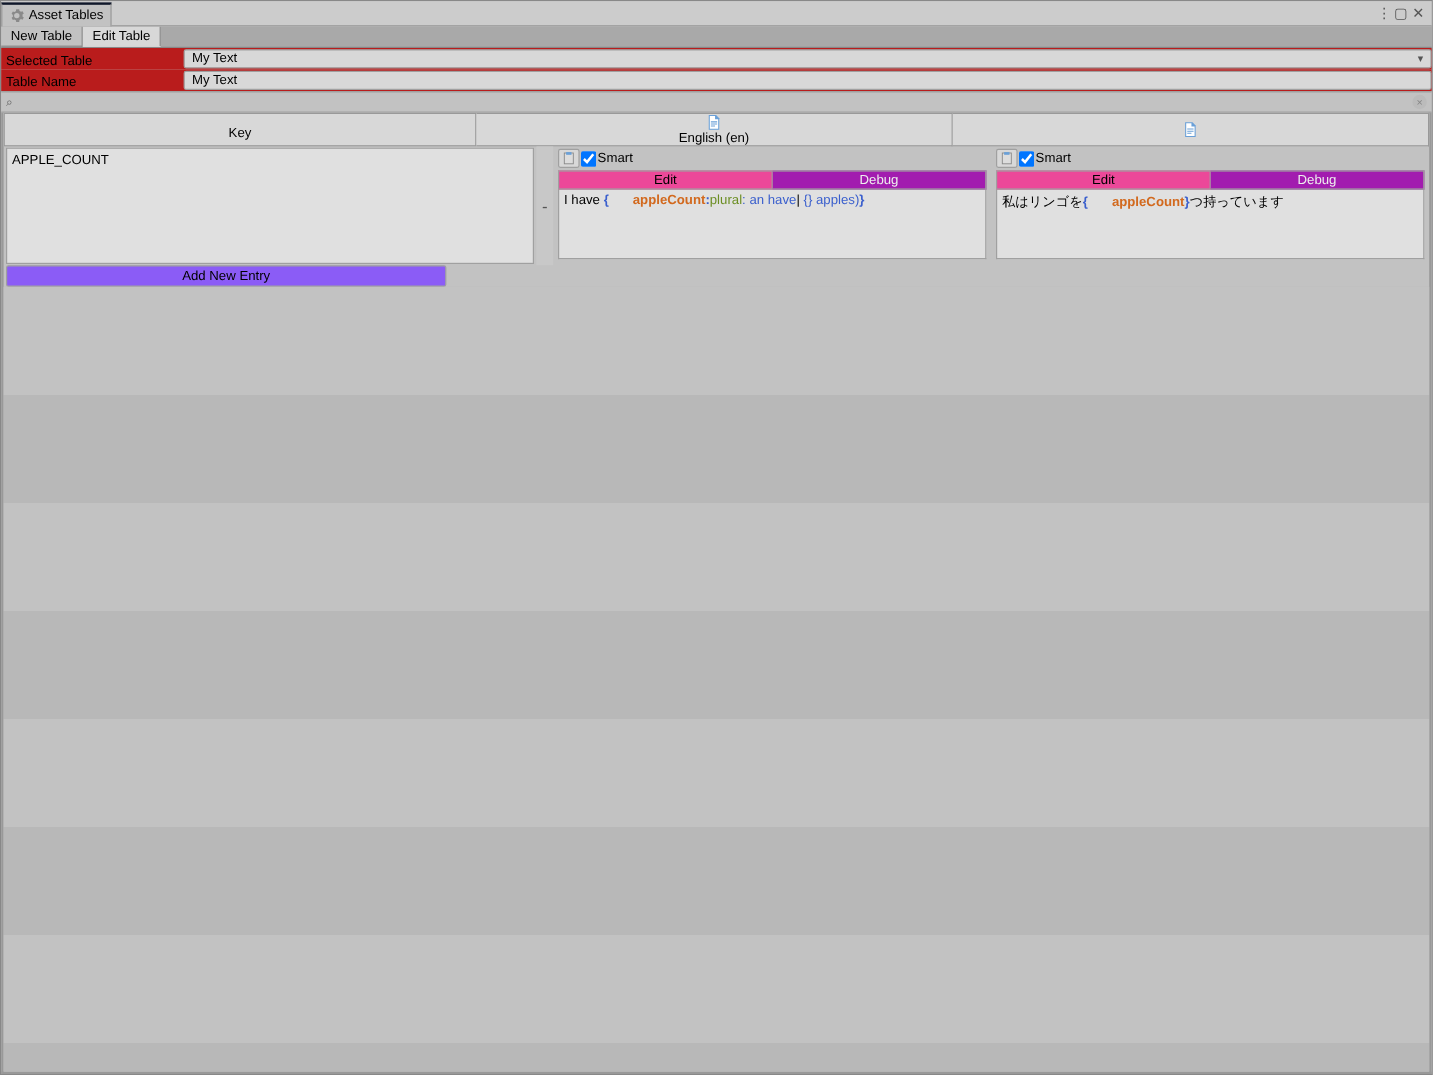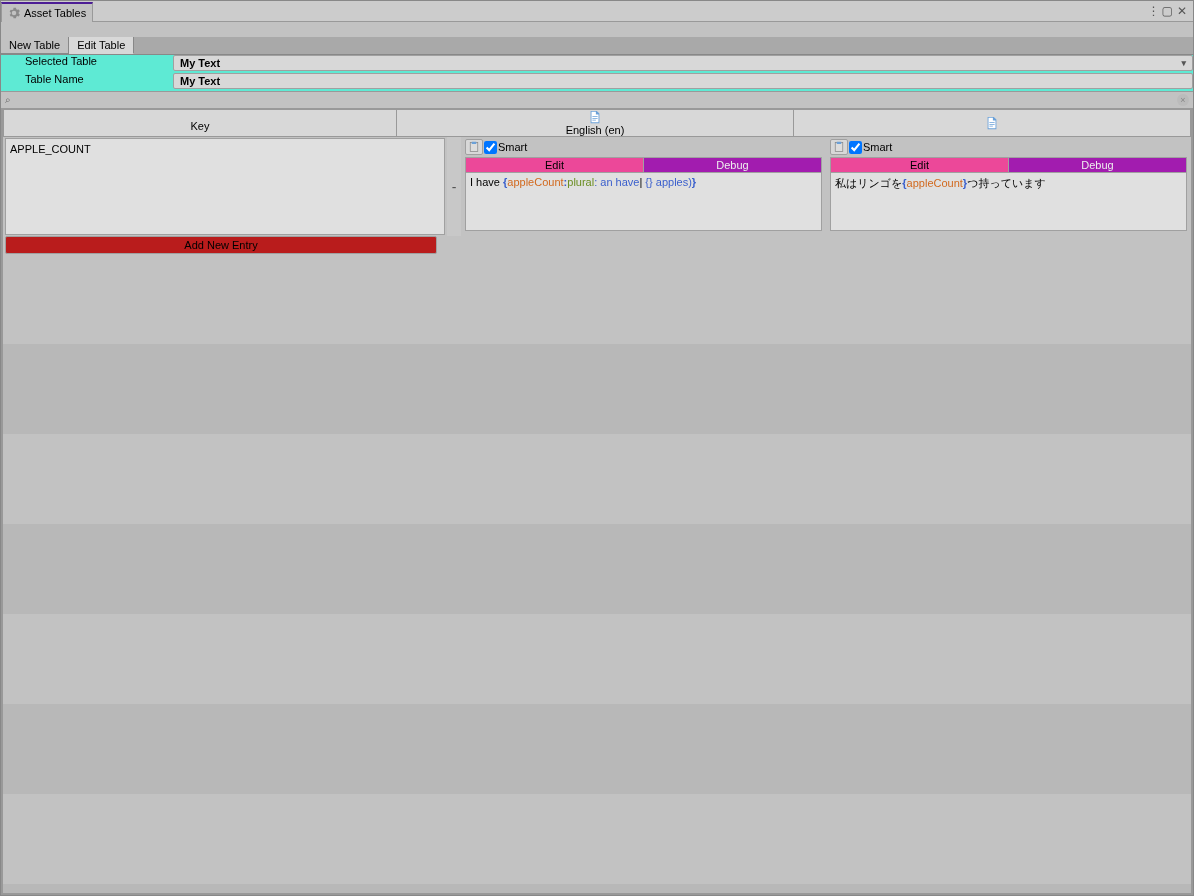--- a/index.html
+++ b/index.html
@@ -1,33 +1,33 @@
 <!DOCTYPE html>
 <html><head>
 <meta charset="utf-8">
 <style>
 * { margin: 0; padding: 0; box-sizing: border-box; font-family: Arial, sans-serif; font-size: 11px; }
 body { background: #a9a9a9; width: 1194px; height: 896px; overflow: hidden; }
 
 .window { width: 100%; height: 100%; border: 1px solid #888; background: #c2c2c2; display: flex; flex-direction: column; }
 
 .titlebar { height: 21px; background: #cccccc; border-bottom: 1px solid #999; display: flex; align-items: center; position: relative; }
-.titlebar-tab { background: #c2c2c2; border: 1px solid #999; border-bottom: none; height: 20px; display: flex; align-items: center; padding: 0 6px; margin-top: 1px; border-top: 2px solid #4c1d95; }
+.titlebar-tab { background: #c2c2c2; border: 1px solid #999; border-bottom: none; height: 20px; display: flex; align-items: center; padding: 0 6px; margin-top: 1px; border-top: 2px solid #0f172a; }
 .titlebar-tab .gear { width: 12px; height: 12px; margin-right: 4px; opacity: 0.6; }
 .winbtns { margin-left: auto; display: flex; align-items: center; gap: 4px; padding-right: 6px; }
 .winbtns span { color: #555; cursor: pointer; font-size: 12px; }
 .dots { width: 10px; text-align: center; color: #666; }
 
-.tabs { height: 18px; display: flex; background: #a9a9a9; border-bottom: 1px solid #888; margin-top: 15px; }
+.tabs { height: 18px; display: flex; background: #a9a9a9; border-bottom: 1px solid #888; }
 .tab { padding: 2px 8px; background: #c2c2c2; border-right: 1px solid #888; border-bottom: 1px solid #888; cursor: pointer; display: flex; align-items: center; }
 .tab.active { background: #d8d8d8; border-bottom: 1px solid #d8d8d8; }
 
-.formrow { display: flex; align-items: flex-start; height: 18px; background: #5eead4; border-bottom: 1px solid transparent; padding-left: 20px; }
+.formrow { display: flex; align-items: flex-end; height: 18px; background: #b91c1c; border-bottom: 1px solid transparent; }
 .formrow .label { width: 152px; padding-left: 4px; }
-.formrow .value { flex: 1; background: #d8d8d8; border: 1px solid #a0a0a0; border-radius: 2px; height: 16px; padding: 0 6px; display: flex; align-items: center; cursor: pointer; position: relative; font-weight: bold; }
+.formrow .value { flex: 1; background: #d8d8d8; border: 1px solid #a0a0a0; border-radius: 2px; height: 16px; padding: 0 6px; display: flex; align-items: center; cursor: pointer; position: relative; }
 .formrow .value.dropdown::after { content: "▾"; position: absolute; right: 6px; color: #555; font-size: 9px; }
 .formrow input.value { outline: none; }
 
 .searchrow { height: 18px; background: #c2c2c2; border-top: 1px solid #999; border-bottom: 1px solid #999; display: flex; align-items: center; padding: 0 4px; }
 .searchrow .mag { opacity: 0.5; margin-right: 4px; font-size: 10px; }
 .searchrow input { flex: 1; background: transparent; border: none; outline: none; }
 .searchrow .clear { width: 12px; height: 12px; background: #bbb; border-radius: 50%; color: #888; display: flex; align-items: center; justify-content: center; font-size: 9px; cursor: pointer; }
 
 .grid { flex: 1; background: #c2c2c2; display: flex; flex-direction: column; border: 2px solid #999; border-top: none; }
 
@@ -49,25 +49,25 @@
 .smartrow .page-icon { background: #d8d8d8; border: 1px solid #a0a0a0; border-radius: 2px; padding: 1px; width: 18px; height: 16px; display:flex; align-items:center; justify-content:center; }
 .smartrow input[type=checkbox] { width: 13px; height: 13px; }
 
 .editdebug { display: flex; margin-top: 2px; }
 .editdebug .ed { flex: 1; text-align: center; background: #d8d8d8; border: 1px solid #a0a0a0; height: 16px; line-height: 14px; cursor: pointer; }
 .editdebug .ed.active { background: #ec4899; }
 .editdebug .ed.debug { background: #a21caf; color: #eee; border-left: none; }
 
 .entrytext { background: #e0e0e0; border: 1px solid #a0a0a0; border-top: none; height: 58px; padding: 3px 4px; font-size: 11px; }
 .entrytext .tok-brace { color: #3a5fcd; font-weight: bold; }
-.entrytext .tok-var { color: #d2691e; font-weight: normal; }
+.entrytext .tok-var { color: #d2691e; font-weight: bold; padding-left: 20px; }
 .entrytext .tok-plural { color: #6b8e23; margin-top: 16px; }
 .entrytext .tok-body { color: #3a5fcd; }
 
-.addentry { width: 432px; background: #b91c1c; border: 1px solid #a0a0a0; border-radius: 2px; height: 18px; text-align: center; line-height: 16px; cursor: pointer; margin: 0 2px; }
+.addentry { width: 367px; background: #8b5cf6; border: 1px solid #a0a0a0; border-radius: 2px; height: 18px; text-align: center; line-height: 16px; cursor: pointer; margin: 0 2px; }
 
 .stripes { flex: 1; background: repeating-linear-gradient(#c2c2c2, #c2c2c2 90px, #b8b8b8 90px, #b8b8b8 180px); }
 </style>
 </head>
 <body>
 
 <div class="window">
 
   <div class="titlebar">
     <div class="titlebar-tab">

